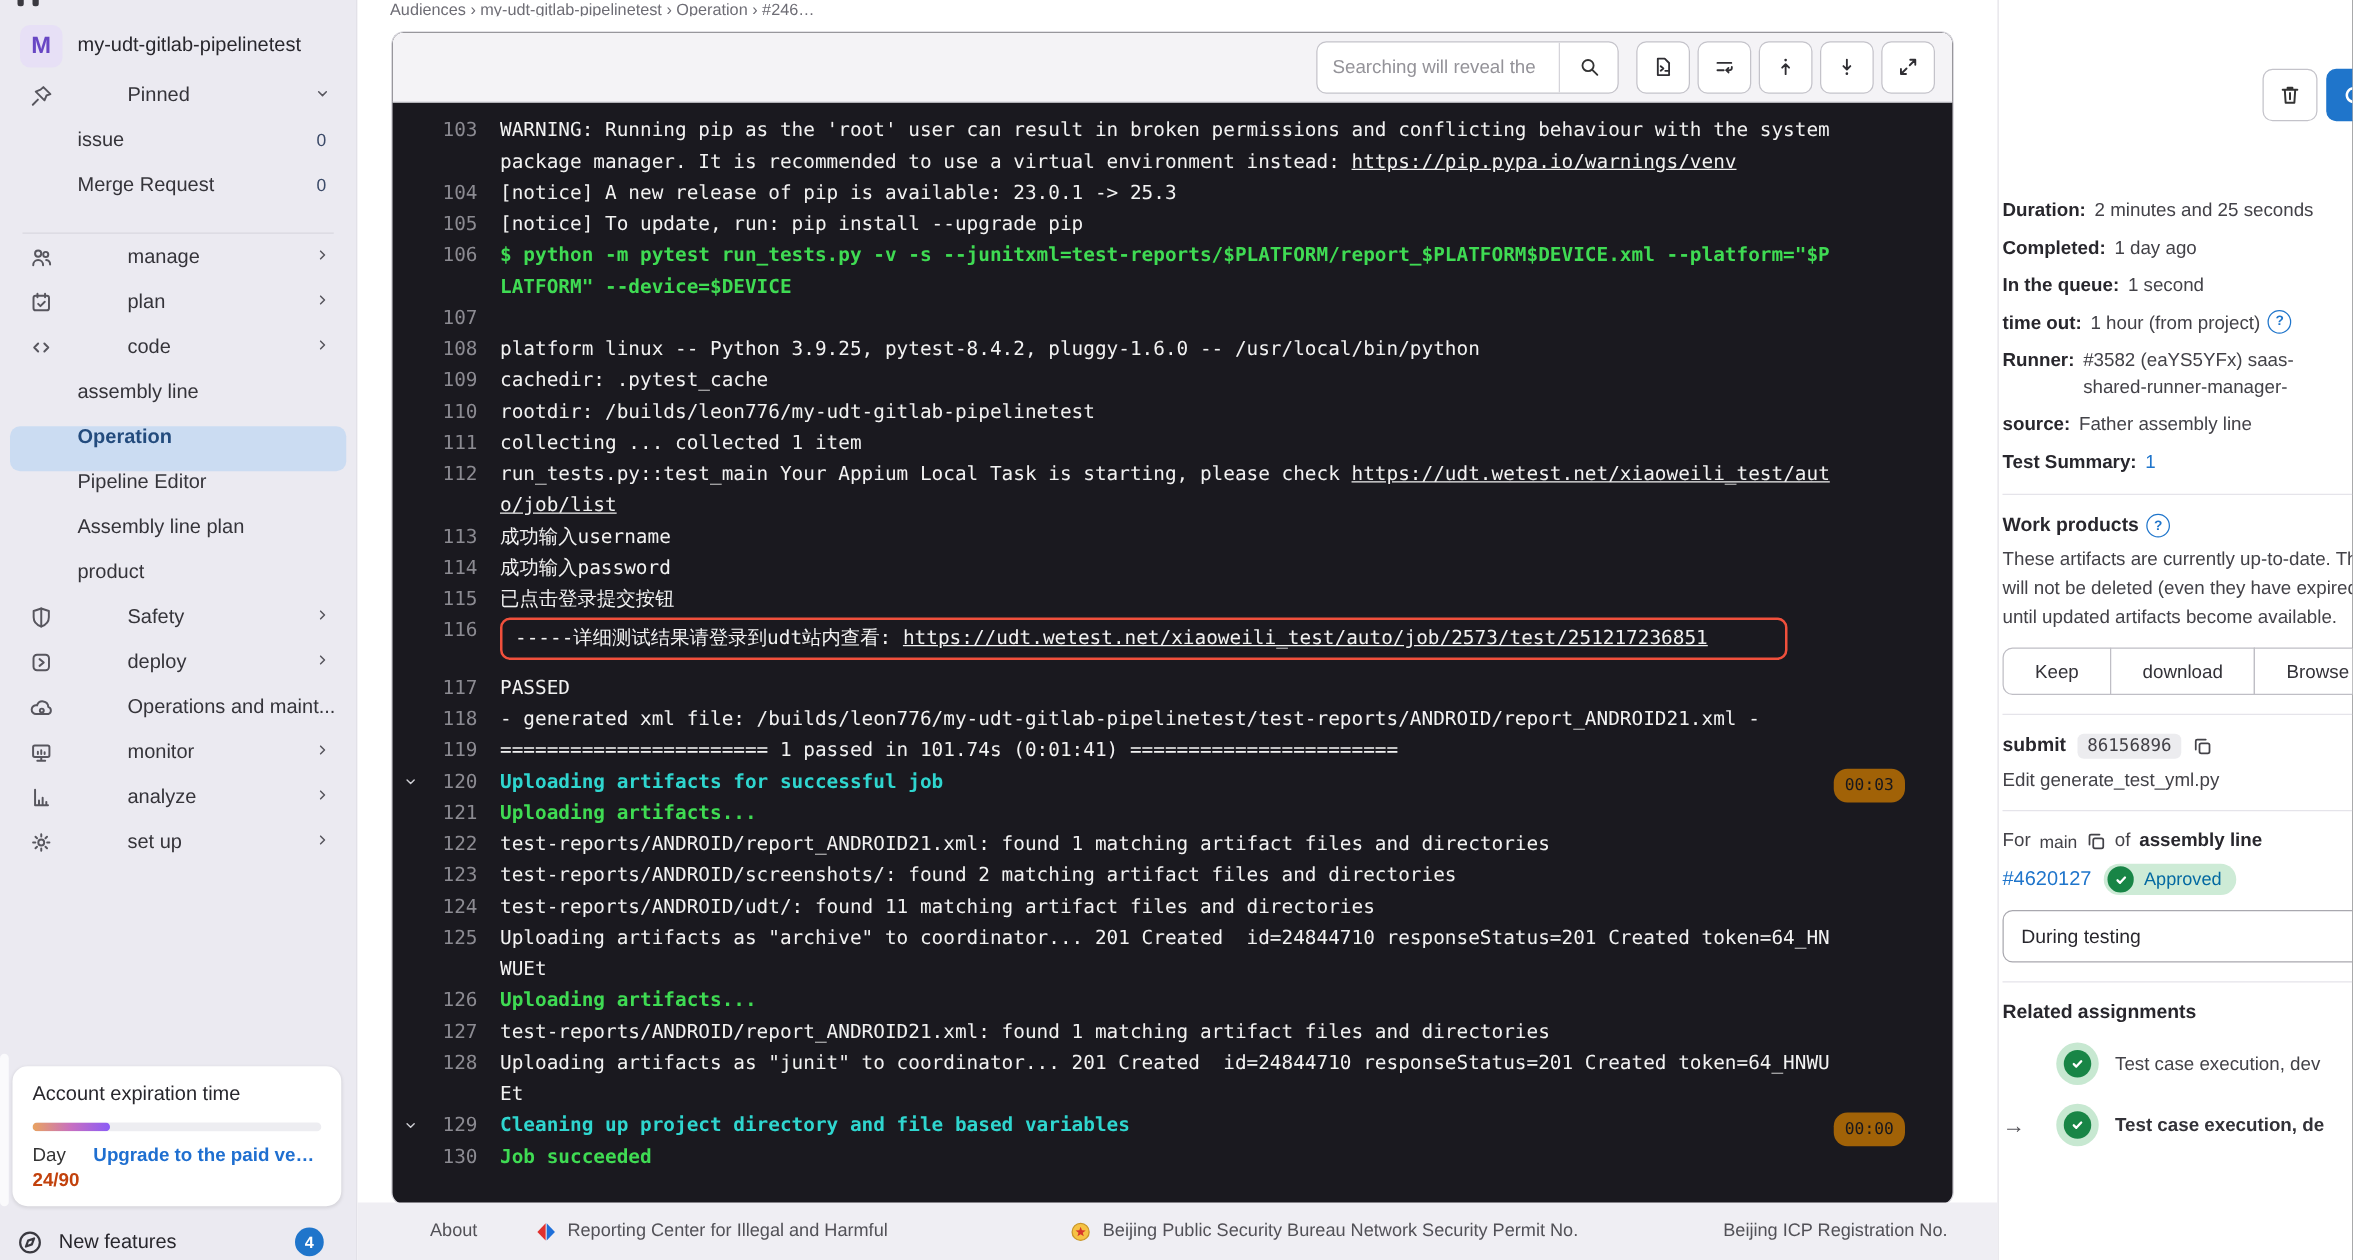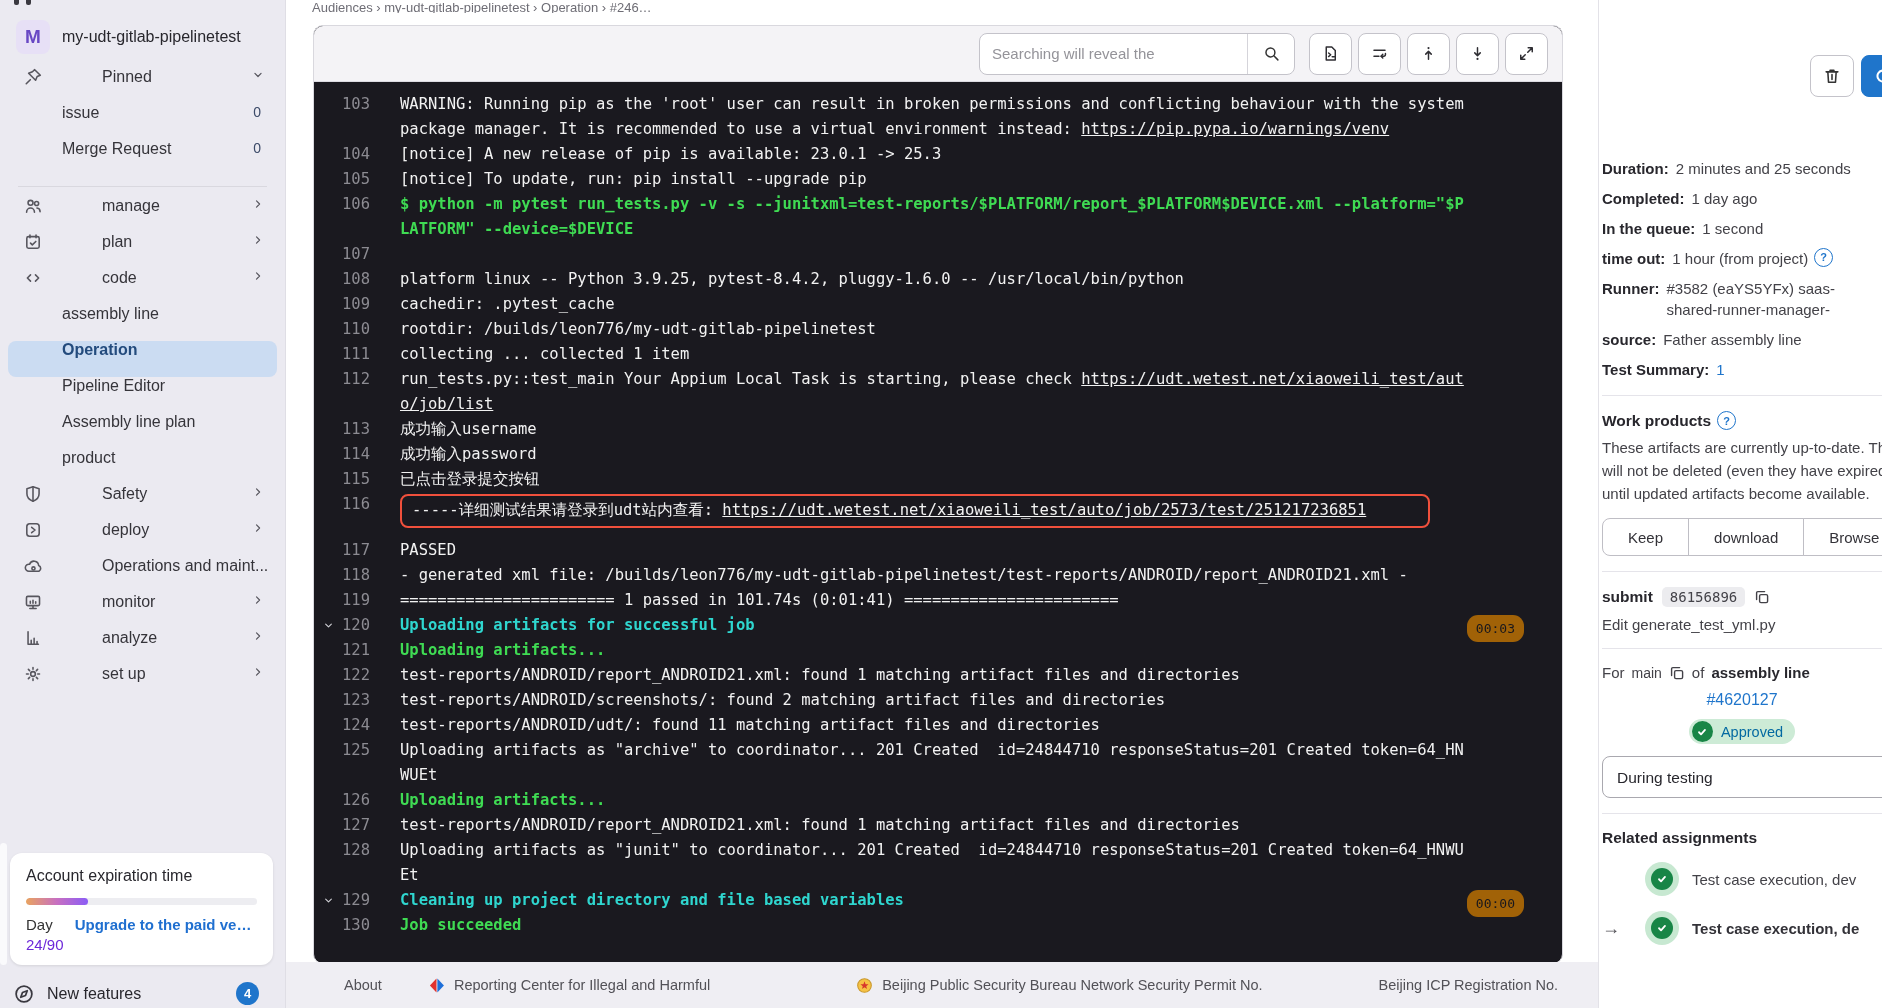--- a/index.html
+++ b/index.html
@@ -27,48 +27,48 @@
   .side-scroll{position:absolute;left:0;top:843px;width:7px;height:122px;background:#fafafc;border-radius:4px;}
   .exp-card{position:absolute;left:10px;right:12px;top:853px;background:#fff;border-radius:12px;
             padding:14px 16px 12px;box-shadow:0 1px 3px rgba(0,0,0,.10);}
   .exp-title{font-size:16px;color:#28272d;}
   .exp-bar{height:7px;border-radius:4px;background:#ededf1;margin-top:13px;overflow:hidden;}
   .exp-fill{height:100%;border-radius:4px;background:linear-gradient(90deg,#e9a35f,#c76fc1,#8b5cf6);}
   .exp-row{display:flex;align-items:baseline;margin-top:11px;}
   .exp-day{font-size:15px;color:#333;}
   .exp-link{font-size:15px;font-weight:700;color:#1f6fd0;margin-left:22px;white-space:nowrap;overflow:hidden;
             text-overflow:ellipsis;max-width:180px;cursor:pointer;}
-  .exp-val{font-size:15px;color:#6d28d9;margin-top:3px;}
+  .exp-val{font-size:15px;color:#c2410c;margin-top:3px;font-weight:bold;}
   .new-features{position:absolute;left:14px;right:14px;top:982px;display:flex;align-items:center;gap:13px;}
   .nf-ico{color:#3a3940;}
   .nf-label{font-size:16px;color:#28272d;}
   .nf-badge{margin-left:auto;margin-right:12px;width:23px;height:23px;border-radius:50%;background:#1f75cb;color:#fff;
             font-size:13px;font-weight:700;display:flex;align-items:center;justify-content:center;}
 
   
   .main{position:absolute;left:286px;top:0;bottom:0;width:1312px;background:#fff;}
   .breadcrumb{height:13px;overflow:hidden;padding-left:26px;font-size:13px;color:#6e6d75;}
   .breadcrumb span{display:inline-block;margin-top:-8px;line-height:20px;white-space:nowrap;}
   .log-panel{position:absolute;left:27px;top:25px;width:1248px;height:937px;border:1px solid #d9d8de;
              border-radius:10px;overflow:hidden;background:#1a191f;display:flex;flex-direction:column;}
   .log-header{height:55px;flex:none;background:#f4f3f6;border-bottom:1px solid #dcdbe1;display:flex;
               align-items:center;justify-content:flex-end;gap:6px;padding:0 14px;}
-  .search-box{width:316px;height:42px;background:#fff;border:1px solid #c4c3ca;border-radius:8px;display:flex;
+  .search-box{width:242px;height:42px;background:#fff;border:1px solid #c4c3ca;border-radius:8px;display:flex;
               align-items:stretch;overflow:hidden;margin-right:8px;box-sizing:border-box;}
   .search-box input{flex:1;border:0;outline:0;padding:0 12px;font-size:15px;color:#333;background:transparent;
                     font-family:"Liberation Sans",sans-serif;min-width:0;}
   .search-box input::placeholder{color:#949399;}
   .search-btn{width:46px;display:flex;align-items:center;justify-content:center;border-left:1px solid #d5d4da;color:#333;cursor:pointer;}
   .tool-btn{width:43px;height:42px;background:#fff;border:1px solid #c4c3ca;border-radius:8px;display:flex;
             align-items:center;justify-content:center;color:#2f2e33;cursor:pointer;box-sizing:border-box;}
   .log-body{flex:1;padding:10px 18px 10px 0;font-family:"DejaVu Sans Mono","Liberation Mono",monospace;
             font-size:15.5px;line-height:25px;color:#f2f2f2;overflow:hidden;}
   .line{display:flex;position:relative;padding-right:34px;}
   .chev-slot{width:28px;flex:none;color:#cfcfd4;display:flex;justify-content:center;padding-top:6px;}
-  .lnum{width:40px;flex:none;text-align:left;color:#8c8b92;margin-right:18px;}
+  .lnum{width:40px;flex:none;text-align:right;color:#8c8b92;margin-right:18px;}
   .lcontent{flex:1;max-width:1070px;white-space:pre-wrap;word-break:break-all;}
   .line.green .lcontent{color:#3fdb53;font-weight:700;}
   .line.section .lcontent{color:#2fd6cf;font-weight:700;}
   a.log-link{color:inherit;text-decoration:underline;cursor:pointer;}
   .time-badge{position:absolute;right:20px;top:2px;background:#a16207;color:#19181d;font-size:13px;
               border-radius:11px;padding:1px 9px;}
   .redbox{display:inline-block;border:2px solid #f0503c;border-radius:8px;padding:2px 62px 3px 10px;
           margin:2px 0;white-space:nowrap;max-width:1105px;overflow:hidden;box-sizing:border-box;}
   .footer{position:absolute;left:0;right:0;bottom:0;height:46px;background:#efeef3;display:flex;align-items:center;
           font-size:14.5px;color:#525157;padding-left:58px;}
@@ -102,21 +102,21 @@
   .g-btn:last-child{border-radius:0 8px 8px 0;}
   .commit-row{display:flex;align-items:center;gap:9px;}
   .commit-row b{font-size:15.5px;color:#28272d;}
   .sha-badge{font-family:"DejaVu Sans Mono","Liberation Mono",monospace;font-size:14px;background:#ececef;
              border-radius:5px;padding:2px 8px;color:#434248;}
   .copy-ico{color:#434248;cursor:pointer;display:inline-flex;}
   .commit-msg{margin-top:9px;}
   .pipe-row{display:flex;align-items:center;gap:7px;white-space:nowrap;}
   .mono{font-family:Liberation Sans, sans-serif;font-size:14px;}
   .pipe-row b{color:#28272d;}
-  .pipe-id-row{display:flex;align-items:center;gap:10px;margin-top:10px;flex-direction:column;}
+  .pipe-id-row{display:flex;align-items:center;gap:10px;margin-top:10px;}
   .pipe-id{color:#1f75cb;font-size:16px;cursor:pointer;}
   .approved-pill{display:inline-flex;align-items:center;gap:8px;background:#cdebd6;border-radius:14px;
                  padding:2px 12px 2px 3px;font-size:14.5px;color:#0369a1;}
   .ok-circle{width:21px;height:21px;border-radius:50%;background:#188546;display:flex;align-items:center;justify-content:center;flex:none;}
   .ok-circle.big{width:22px;height:22px;}
   .ok-halo{width:34px;height:34px;border-radius:50%;background:#c7e8d1;display:flex;align-items:center;justify-content:center;flex:none;}
   .stage-box{margin-top:12px;width:312px;height:42px;border:1px solid #a9a8af;border-radius:8px;line-height:42px;
              padding-left:14px;font-size:15.5px;color:#28272d;box-sizing:border-box;cursor:pointer;}
   .rel-item{display:flex;align-items:center;gap:13px;margin-top:15px;white-space:nowrap;}
   .rel-item .arrow{width:30px;color:#525157;font-size:18px;flex:none;text-align:left;}

